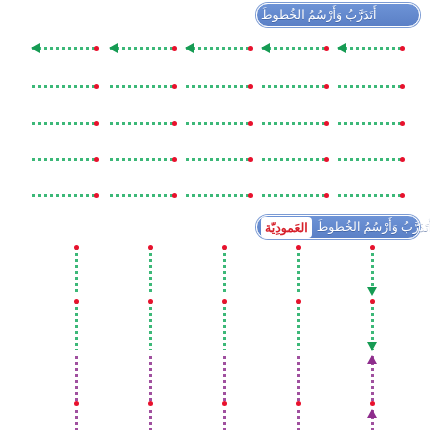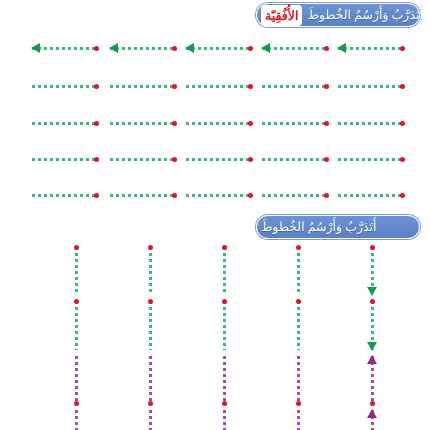--- a/index.html
+++ b/index.html
@@ -130,233 +130,233 @@
     border-bottom:9px solid #8e2d8c;
   }
 </style>
 </head>
 <body>
 
 <div class="page">
 
   <div class="banner" id="banner-horizontal">
     <span class="banner-text">أَتَدَرَّبُ وَأَرْسُمُ الخُطوطَ</span>
+  </div>
+
+  <div>
+
+    <div class="hrow" style="top:42px;left:0;right:0;">
+      <div class="hgroup" style="left:32px;width:66px;">
+        <div class="hline"></div>
+        <div class="harrow"></div>
+        <div class="hdot"></div>
+      </div>
+      <div class="hgroup" style="left:110px;width:66px;">
+        <div class="hline"></div>
+        <div class="harrow"></div>
+        <div class="hdot"></div>
+      </div>
+      <div class="hgroup" style="left:186px;width:66px;">
+        <div class="hline"></div>
+        <div class="harrow"></div>
+        <div class="hdot"></div>
+      </div>
+      <div class="hgroup" style="left:262px;width:66px;">
+        <div class="hline"></div>
+        <div class="harrow"></div>
+        <div class="hdot"></div>
+      </div>
+      <div class="hgroup" style="left:338px;width:66px;">
+        <div class="hline"></div>
+        <div class="harrow"></div>
+        <div class="hdot"></div>
+      </div>
+    </div>
+
+    <div class="hrow" style="top:80px;left:0;right:0;">
+      <div class="hgroup" style="left:32px;width:66px;">
+        <div class="hline"></div>
+        <div class="hdot"></div>
+      </div>
+      <div class="hgroup" style="left:110px;width:66px;">
+        <div class="hline"></div>
+        <div class="hdot"></div>
+      </div>
+      <div class="hgroup" style="left:186px;width:66px;">
+        <div class="hline"></div>
+        <div class="hdot"></div>
+      </div>
+      <div class="hgroup" style="left:262px;width:66px;">
+        <div class="hline"></div>
+        <div class="hdot"></div>
+      </div>
+      <div class="hgroup" style="left:338px;width:66px;">
+        <div class="hline"></div>
+        <div class="hdot"></div>
+      </div>
+    </div>
+
+    <div class="hrow" style="top:117px;left:0;right:0;">
+      <div class="hgroup" style="left:32px;width:66px;">
+        <div class="hline"></div>
+        <div class="hdot"></div>
+      </div>
+      <div class="hgroup" style="left:110px;width:66px;">
+        <div class="hline"></div>
+        <div class="hdot"></div>
+      </div>
+      <div class="hgroup" style="left:186px;width:66px;">
+        <div class="hline"></div>
+        <div class="hdot"></div>
+      </div>
+      <div class="hgroup" style="left:262px;width:66px;">
+        <div class="hline"></div>
+        <div class="hdot"></div>
+      </div>
+      <div class="hgroup" style="left:338px;width:66px;">
+        <div class="hline"></div>
+        <div class="hdot"></div>
+      </div>
+    </div>
+
+    <div class="hrow" style="top:153px;left:0;right:0;">
+      <div class="hgroup" style="left:32px;width:66px;">
+        <div class="hline"></div>
+        <div class="hdot"></div>
+      </div>
+      <div class="hgroup" style="left:110px;width:66px;">
+        <div class="hline"></div>
+        <div class="hdot"></div>
+      </div>
+      <div class="hgroup" style="left:186px;width:66px;">
+        <div class="hline"></div>
+        <div class="hdot"></div>
+      </div>
+      <div class="hgroup" style="left:262px;width:66px;">
+        <div class="hline"></div>
+        <div class="hdot"></div>
+      </div>
+      <div class="hgroup" style="left:338px;width:66px;">
+        <div class="hline"></div>
+        <div class="hdot"></div>
+      </div>
+    </div>
+
+    <div class="hrow" style="top:189px;left:0;right:0;">
+      <div class="hgroup" style="left:32px;width:66px;">
+        <div class="hline"></div>
+        <div class="hdot"></div>
+      </div>
+      <div class="hgroup" style="left:110px;width:66px;">
+        <div class="hline"></div>
+        <div class="hdot"></div>
+      </div>
+      <div class="hgroup" style="left:186px;width:66px;">
+        <div class="hline"></div>
+        <div class="hdot"></div>
+      </div>
+      <div class="hgroup" style="left:262px;width:66px;">
+        <div class="hline"></div>
+        <div class="hdot"></div>
+      </div>
+      <div class="hgroup" style="left:338px;width:66px;">
+        <div class="hline"></div>
+        <div class="hdot"></div>
+      </div>
+    </div>
+
+  </div>
+
+  <div class="banner" id="banner-vertical">
+    <span class="banner-text">أَتَدَرَّبُ وَأَرْسُمُ الخُطوطَ</span>
     <span class="banner-chip">
-      <span>الأُفُقِيّة</span>
+      <span>العَمودِيّة</span>
     </span>
   </div>
 
   <div>
 
-    <div class="hrow" style="top:42px;left:0;right:0;">
-      <div class="hgroup" style="left:32px;width:66px;">
-        <div class="hline"></div>
-        <div class="harrow"></div>
-        <div class="hdot"></div>
-      </div>
-      <div class="hgroup" style="left:110px;width:66px;">
-        <div class="hline"></div>
-        <div class="harrow"></div>
-        <div class="hdot"></div>
-      </div>
-      <div class="hgroup" style="left:186px;width:66px;">
-        <div class="hline"></div>
-        <div class="harrow"></div>
-        <div class="hdot"></div>
-      </div>
-      <div class="hgroup" style="left:262px;width:66px;">
-        <div class="hline"></div>
-        <div class="harrow"></div>
-        <div class="hdot"></div>
-      </div>
-      <div class="hgroup" style="left:338px;width:66px;">
-        <div class="hline"></div>
-        <div class="harrow"></div>
-        <div class="hdot"></div>
-      </div>
-    </div>
-
-    <div class="hrow" style="top:80px;left:0;right:0;">
-      <div class="hgroup" style="left:32px;width:66px;">
-        <div class="hline"></div>
-        <div class="hdot"></div>
-      </div>
-      <div class="hgroup" style="left:110px;width:66px;">
-        <div class="hline"></div>
-        <div class="hdot"></div>
-      </div>
-      <div class="hgroup" style="left:186px;width:66px;">
-        <div class="hline"></div>
-        <div class="hdot"></div>
-      </div>
-      <div class="hgroup" style="left:262px;width:66px;">
-        <div class="hline"></div>
-        <div class="hdot"></div>
-      </div>
-      <div class="hgroup" style="left:338px;width:66px;">
-        <div class="hline"></div>
-        <div class="hdot"></div>
-      </div>
-    </div>
-
-    <div class="hrow" style="top:117px;left:0;right:0;">
-      <div class="hgroup" style="left:32px;width:66px;">
-        <div class="hline"></div>
-        <div class="hdot"></div>
-      </div>
-      <div class="hgroup" style="left:110px;width:66px;">
-        <div class="hline"></div>
-        <div class="hdot"></div>
-      </div>
-      <div class="hgroup" style="left:186px;width:66px;">
-        <div class="hline"></div>
-        <div class="hdot"></div>
-      </div>
-      <div class="hgroup" style="left:262px;width:66px;">
-        <div class="hline"></div>
-        <div class="hdot"></div>
-      </div>
-      <div class="hgroup" style="left:338px;width:66px;">
-        <div class="hline"></div>
-        <div class="hdot"></div>
-      </div>
-    </div>
-
-    <div class="hrow" style="top:153px;left:0;right:0;">
-      <div class="hgroup" style="left:32px;width:66px;">
-        <div class="hline"></div>
-        <div class="hdot"></div>
-      </div>
-      <div class="hgroup" style="left:110px;width:66px;">
-        <div class="hline"></div>
-        <div class="hdot"></div>
-      </div>
-      <div class="hgroup" style="left:186px;width:66px;">
-        <div class="hline"></div>
-        <div class="hdot"></div>
-      </div>
-      <div class="hgroup" style="left:262px;width:66px;">
-        <div class="hline"></div>
-        <div class="hdot"></div>
-      </div>
-      <div class="hgroup" style="left:338px;width:66px;">
-        <div class="hline"></div>
-        <div class="hdot"></div>
-      </div>
-    </div>
-
-    <div class="hrow" style="top:189px;left:0;right:0;">
-      <div class="hgroup" style="left:32px;width:66px;">
-        <div class="hline"></div>
-        <div class="hdot"></div>
-      </div>
-      <div class="hgroup" style="left:110px;width:66px;">
-        <div class="hline"></div>
-        <div class="hdot"></div>
-      </div>
-      <div class="hgroup" style="left:186px;width:66px;">
-        <div class="hline"></div>
-        <div class="hdot"></div>
-      </div>
-      <div class="hgroup" style="left:262px;width:66px;">
-        <div class="hline"></div>
-        <div class="hdot"></div>
-      </div>
-      <div class="hgroup" style="left:338px;width:66px;">
-        <div class="hline"></div>
-        <div class="hdot"></div>
-      </div>
+    <div class="vgroup" style="left:70px;top:247px;height:48px;">
+      <div class="vline"></div>
+      <div class="vdot top"></div>
+    </div>
+    <div class="vgroup" style="left:144px;top:247px;height:48px;">
+      <div class="vline"></div>
+      <div class="vdot top"></div>
+    </div>
+    <div class="vgroup" style="left:218px;top:247px;height:48px;">
+      <div class="vline"></div>
+      <div class="vdot top"></div>
+    </div>
+    <div class="vgroup" style="left:292px;top:247px;height:48px;">
+      <div class="vline"></div>
+      <div class="vdot top"></div>
+    </div>
+    <div class="vgroup" style="left:366px;top:247px;height:48px;">
+      <div class="vline"></div>
+      <div class="vdot top"></div>
+      <div class="varrow down"></div>
+    </div>
+
+    <div class="vgroup" style="left:70px;top:301px;height:49px;">
+      <div class="vline"></div>
+      <div class="vdot top"></div>
+    </div>
+    <div class="vgroup" style="left:144px;top:301px;height:49px;">
+      <div class="vline"></div>
+      <div class="vdot top"></div>
+    </div>
+    <div class="vgroup" style="left:218px;top:301px;height:49px;">
+      <div class="vline"></div>
+      <div class="vdot top"></div>
+    </div>
+    <div class="vgroup" style="left:292px;top:301px;height:49px;">
+      <div class="vline"></div>
+      <div class="vdot top"></div>
+    </div>
+    <div class="vgroup" style="left:366px;top:301px;height:49px;">
+      <div class="vline"></div>
+      <div class="vdot top"></div>
+      <div class="varrow down"></div>
+    </div>
+
+    <div class="vgroup purple" style="left:70px;top:356px;height:48px;">
+      <div class="vline"></div>
+      <div class="vdot bottom"></div>
+    </div>
+    <div class="vgroup purple" style="left:144px;top:356px;height:48px;">
+      <div class="vline"></div>
+      <div class="vdot bottom"></div>
+    </div>
+    <div class="vgroup purple" style="left:218px;top:356px;height:48px;">
+      <div class="vline"></div>
+      <div class="vdot bottom"></div>
+    </div>
+    <div class="vgroup purple" style="left:292px;top:356px;height:48px;">
+      <div class="vline"></div>
+      <div class="vdot bottom"></div>
+    </div>
+    <div class="vgroup purple" style="left:366px;top:356px;height:48px;">
+      <div class="vline"></div>
+      <div class="vdot bottom"></div>
+      <div class="varrow up"></div>
+    </div>
+
+    <div class="vgroup purple" style="left:70px;top:410px;height:22px;">
+      <div class="vline"></div>
+    </div>
+    <div class="vgroup purple" style="left:144px;top:410px;height:22px;">
+      <div class="vline"></div>
+    </div>
+    <div class="vgroup purple" style="left:218px;top:410px;height:22px;">
+      <div class="vline"></div>
+    </div>
+    <div class="vgroup purple" style="left:292px;top:410px;height:22px;">
+      <div class="vline"></div>
+    </div>
+    <div class="vgroup purple" style="left:366px;top:410px;height:22px;">
+      <div class="vline"></div>
+      <div class="varrow up"></div>
     </div>
 
   </div>
 
-  <div class="banner" id="banner-vertical">
-    <span class="banner-text">أَتَدَرَّبُ وَأَرْسُمُ الخُطوطَ</span>
-  </div>
-
-  <div>
-
-    <div class="vgroup" style="left:70px;top:247px;height:48px;">
-      <div class="vline"></div>
-      <div class="vdot top"></div>
-    </div>
-    <div class="vgroup" style="left:144px;top:247px;height:48px;">
-      <div class="vline"></div>
-      <div class="vdot top"></div>
-    </div>
-    <div class="vgroup" style="left:218px;top:247px;height:48px;">
-      <div class="vline"></div>
-      <div class="vdot top"></div>
-    </div>
-    <div class="vgroup" style="left:292px;top:247px;height:48px;">
-      <div class="vline"></div>
-      <div class="vdot top"></div>
-    </div>
-    <div class="vgroup" style="left:366px;top:247px;height:48px;">
-      <div class="vline"></div>
-      <div class="vdot top"></div>
-      <div class="varrow down"></div>
-    </div>
-
-    <div class="vgroup" style="left:70px;top:301px;height:49px;">
-      <div class="vline"></div>
-      <div class="vdot top"></div>
-    </div>
-    <div class="vgroup" style="left:144px;top:301px;height:49px;">
-      <div class="vline"></div>
-      <div class="vdot top"></div>
-    </div>
-    <div class="vgroup" style="left:218px;top:301px;height:49px;">
-      <div class="vline"></div>
-      <div class="vdot top"></div>
-    </div>
-    <div class="vgroup" style="left:292px;top:301px;height:49px;">
-      <div class="vline"></div>
-      <div class="vdot top"></div>
-    </div>
-    <div class="vgroup" style="left:366px;top:301px;height:49px;">
-      <div class="vline"></div>
-      <div class="vdot top"></div>
-      <div class="varrow down"></div>
-    </div>
-
-    <div class="vgroup purple" style="left:70px;top:356px;height:48px;">
-      <div class="vline"></div>
-      <div class="vdot bottom"></div>
-    </div>
-    <div class="vgroup purple" style="left:144px;top:356px;height:48px;">
-      <div class="vline"></div>
-      <div class="vdot bottom"></div>
-    </div>
-    <div class="vgroup purple" style="left:218px;top:356px;height:48px;">
-      <div class="vline"></div>
-      <div class="vdot bottom"></div>
-    </div>
-    <div class="vgroup purple" style="left:292px;top:356px;height:48px;">
-      <div class="vline"></div>
-      <div class="vdot bottom"></div>
-    </div>
-    <div class="vgroup purple" style="left:366px;top:356px;height:48px;">
-      <div class="vline"></div>
-      <div class="vdot bottom"></div>
-      <div class="varrow up"></div>
-    </div>
-
-    <div class="vgroup purple" style="left:70px;top:410px;height:22px;">
-      <div class="vline"></div>
-    </div>
-    <div class="vgroup purple" style="left:144px;top:410px;height:22px;">
-      <div class="vline"></div>
-    </div>
-    <div class="vgroup purple" style="left:218px;top:410px;height:22px;">
-      <div class="vline"></div>
-    </div>
-    <div class="vgroup purple" style="left:292px;top:410px;height:22px;">
-      <div class="vline"></div>
-    </div>
-    <div class="vgroup purple" style="left:366px;top:410px;height:22px;">
-      <div class="vline"></div>
-      <div class="varrow up"></div>
-    </div>
-
-  </div>
-
 </div>
 
 </body></html>

